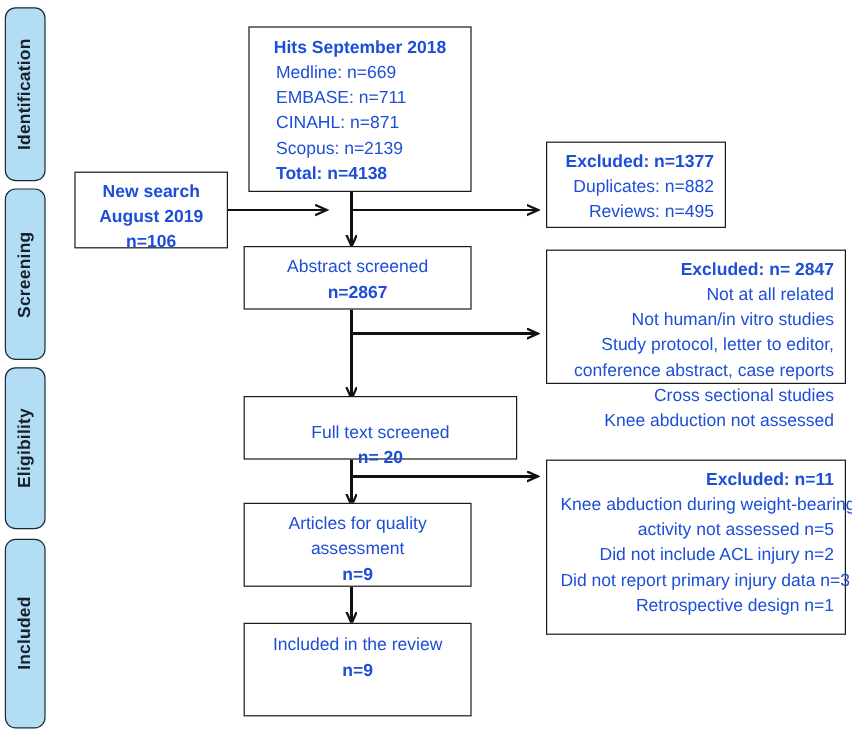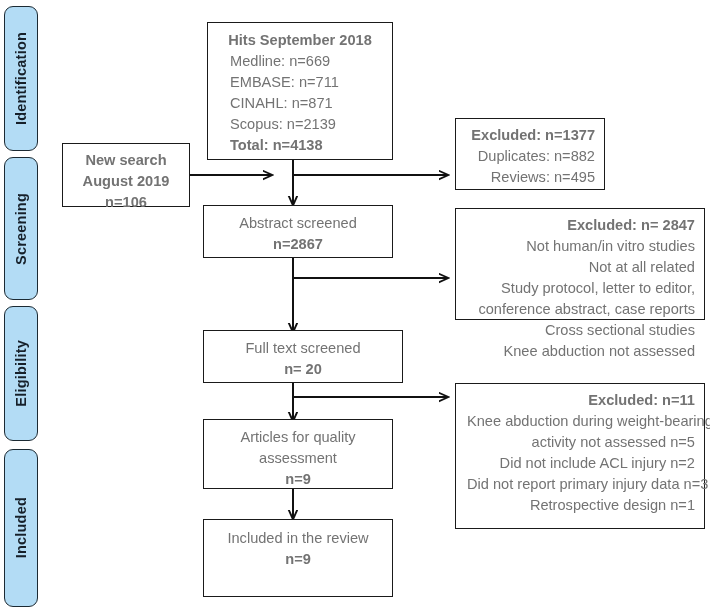--- a/index.html
+++ b/index.html
@@ -51,21 +51,21 @@
     padding: 6px 9px;
   }
   .box.center {
     text-align: center;
   }
   .box.left {
     text-align: right;
   }
   .line {
     font-size: 14.6px;
-    color: #737373;
+    color: #1d4ed8;
     line-height: 1.44;
     white-space: nowrap;
   }
   .line.bold { font-weight: bold; }
 
   .box.center .line { text-align: center; }
 
   
   #wires {
     position: absolute;
@@ -141,29 +141,29 @@
     <div class="line">Reviews: n=495</div>
   </div>
 
   <div class="box center" style="left:203px; top:205px; width:190px; height:53px; padding-top:7px;">
     <div class="line">Abstract screened</div>
     <div class="line bold">n=2867</div>
   </div>
 
   <div class="box left" style="left:455px; top:208px; width:250px; height:112px; padding-left:11px; padding-top:6px;">
     <div class="line bold">Excluded: n= 2847</div>
+    <div class="line">Not at all related</div>
     <div class="line">Not human/in vitro studies</div>
-    <div class="line">Not at all related</div>
     <div class="line">Study protocol, letter to editor,</div>
     <div class="line">conference abstract, case reports</div>
     <div class="line">Cross sectional studies</div>
     <div class="line">Knee abduction not assessed</div>
   </div>
 
-  <div class="box center" style="left:203px; top:330px; width:200px; height:53px; padding-top:7px;">
+  <div class="box center" style="left:203px; top:330px; width:228px; height:53px; padding-top:20px;">
     <div class="line">Full text screened</div>
     <div class="line bold">n= 20</div>
   </div>
 
   <div class="box left" style="left:455px; top:383px; width:250px; height:146px; padding-left:11px; padding-top:6px;">
     <div class="line bold">Excluded: n=11</div>
     <div class="line">Knee abduction during weight-bearing</div>
     <div class="line">activity not assessed n=5</div>
     <div class="line">Did not include ACL injury n=2</div>
     <div class="line">Did not report primary injury data n=3</div>

